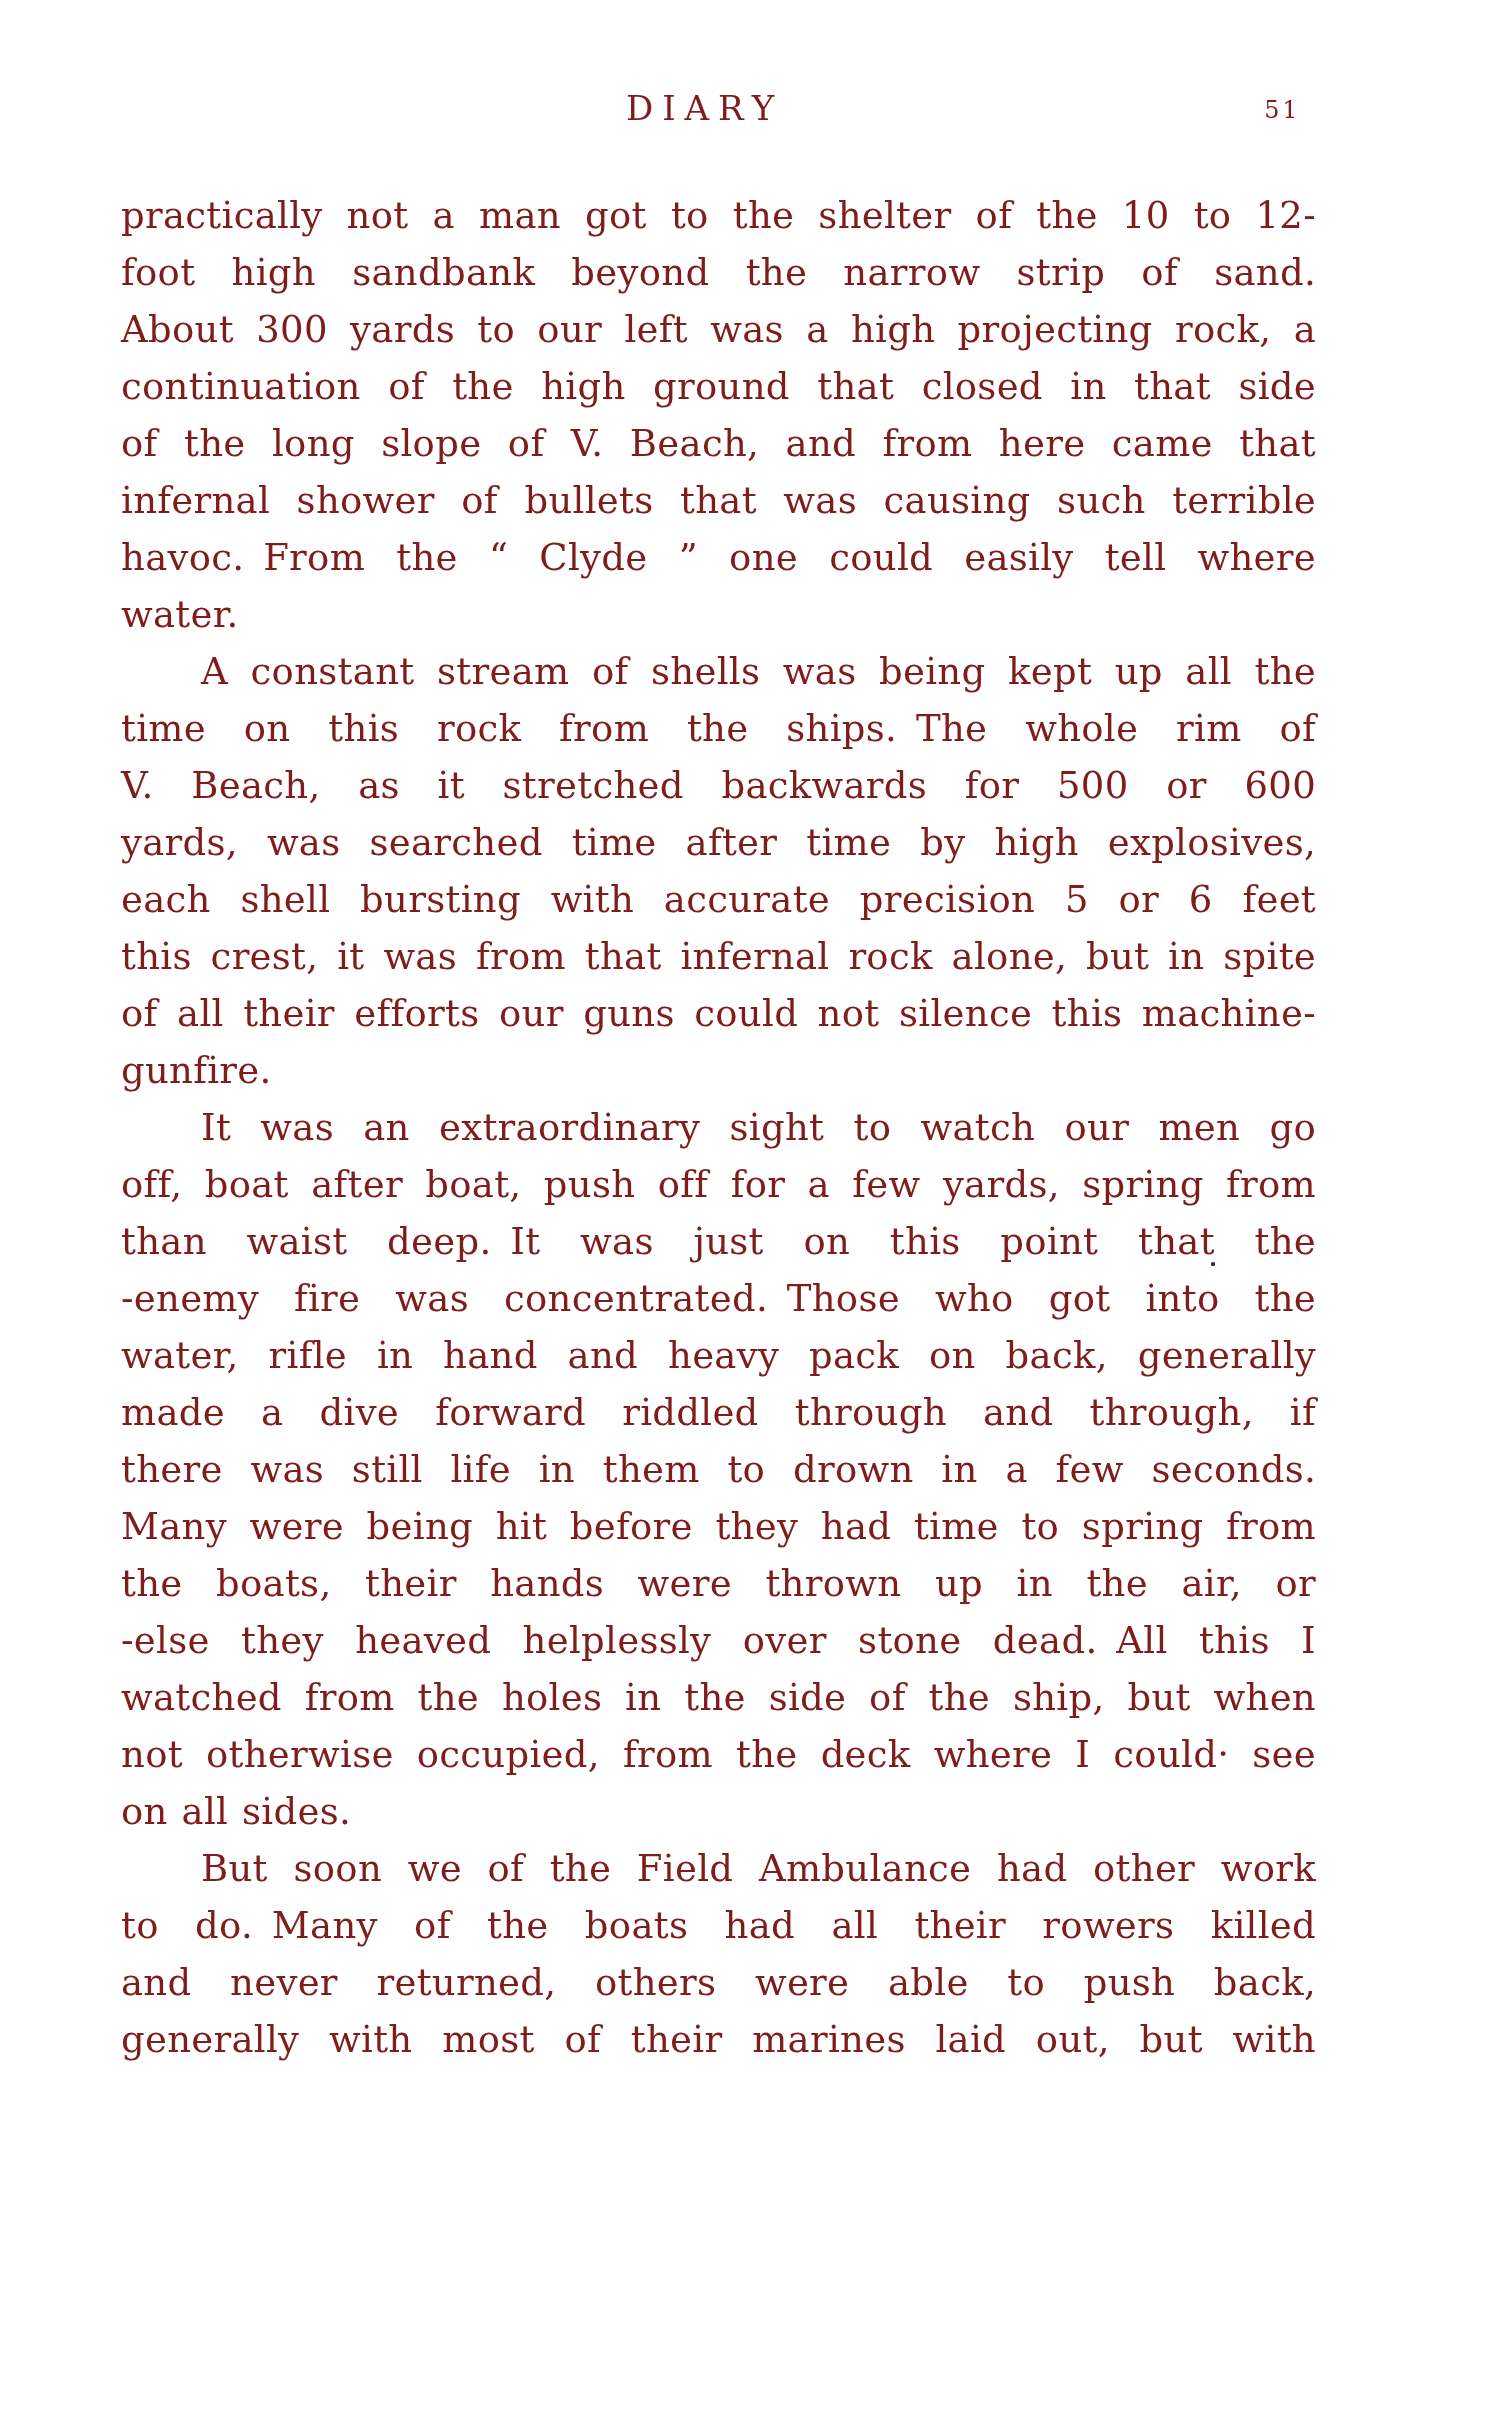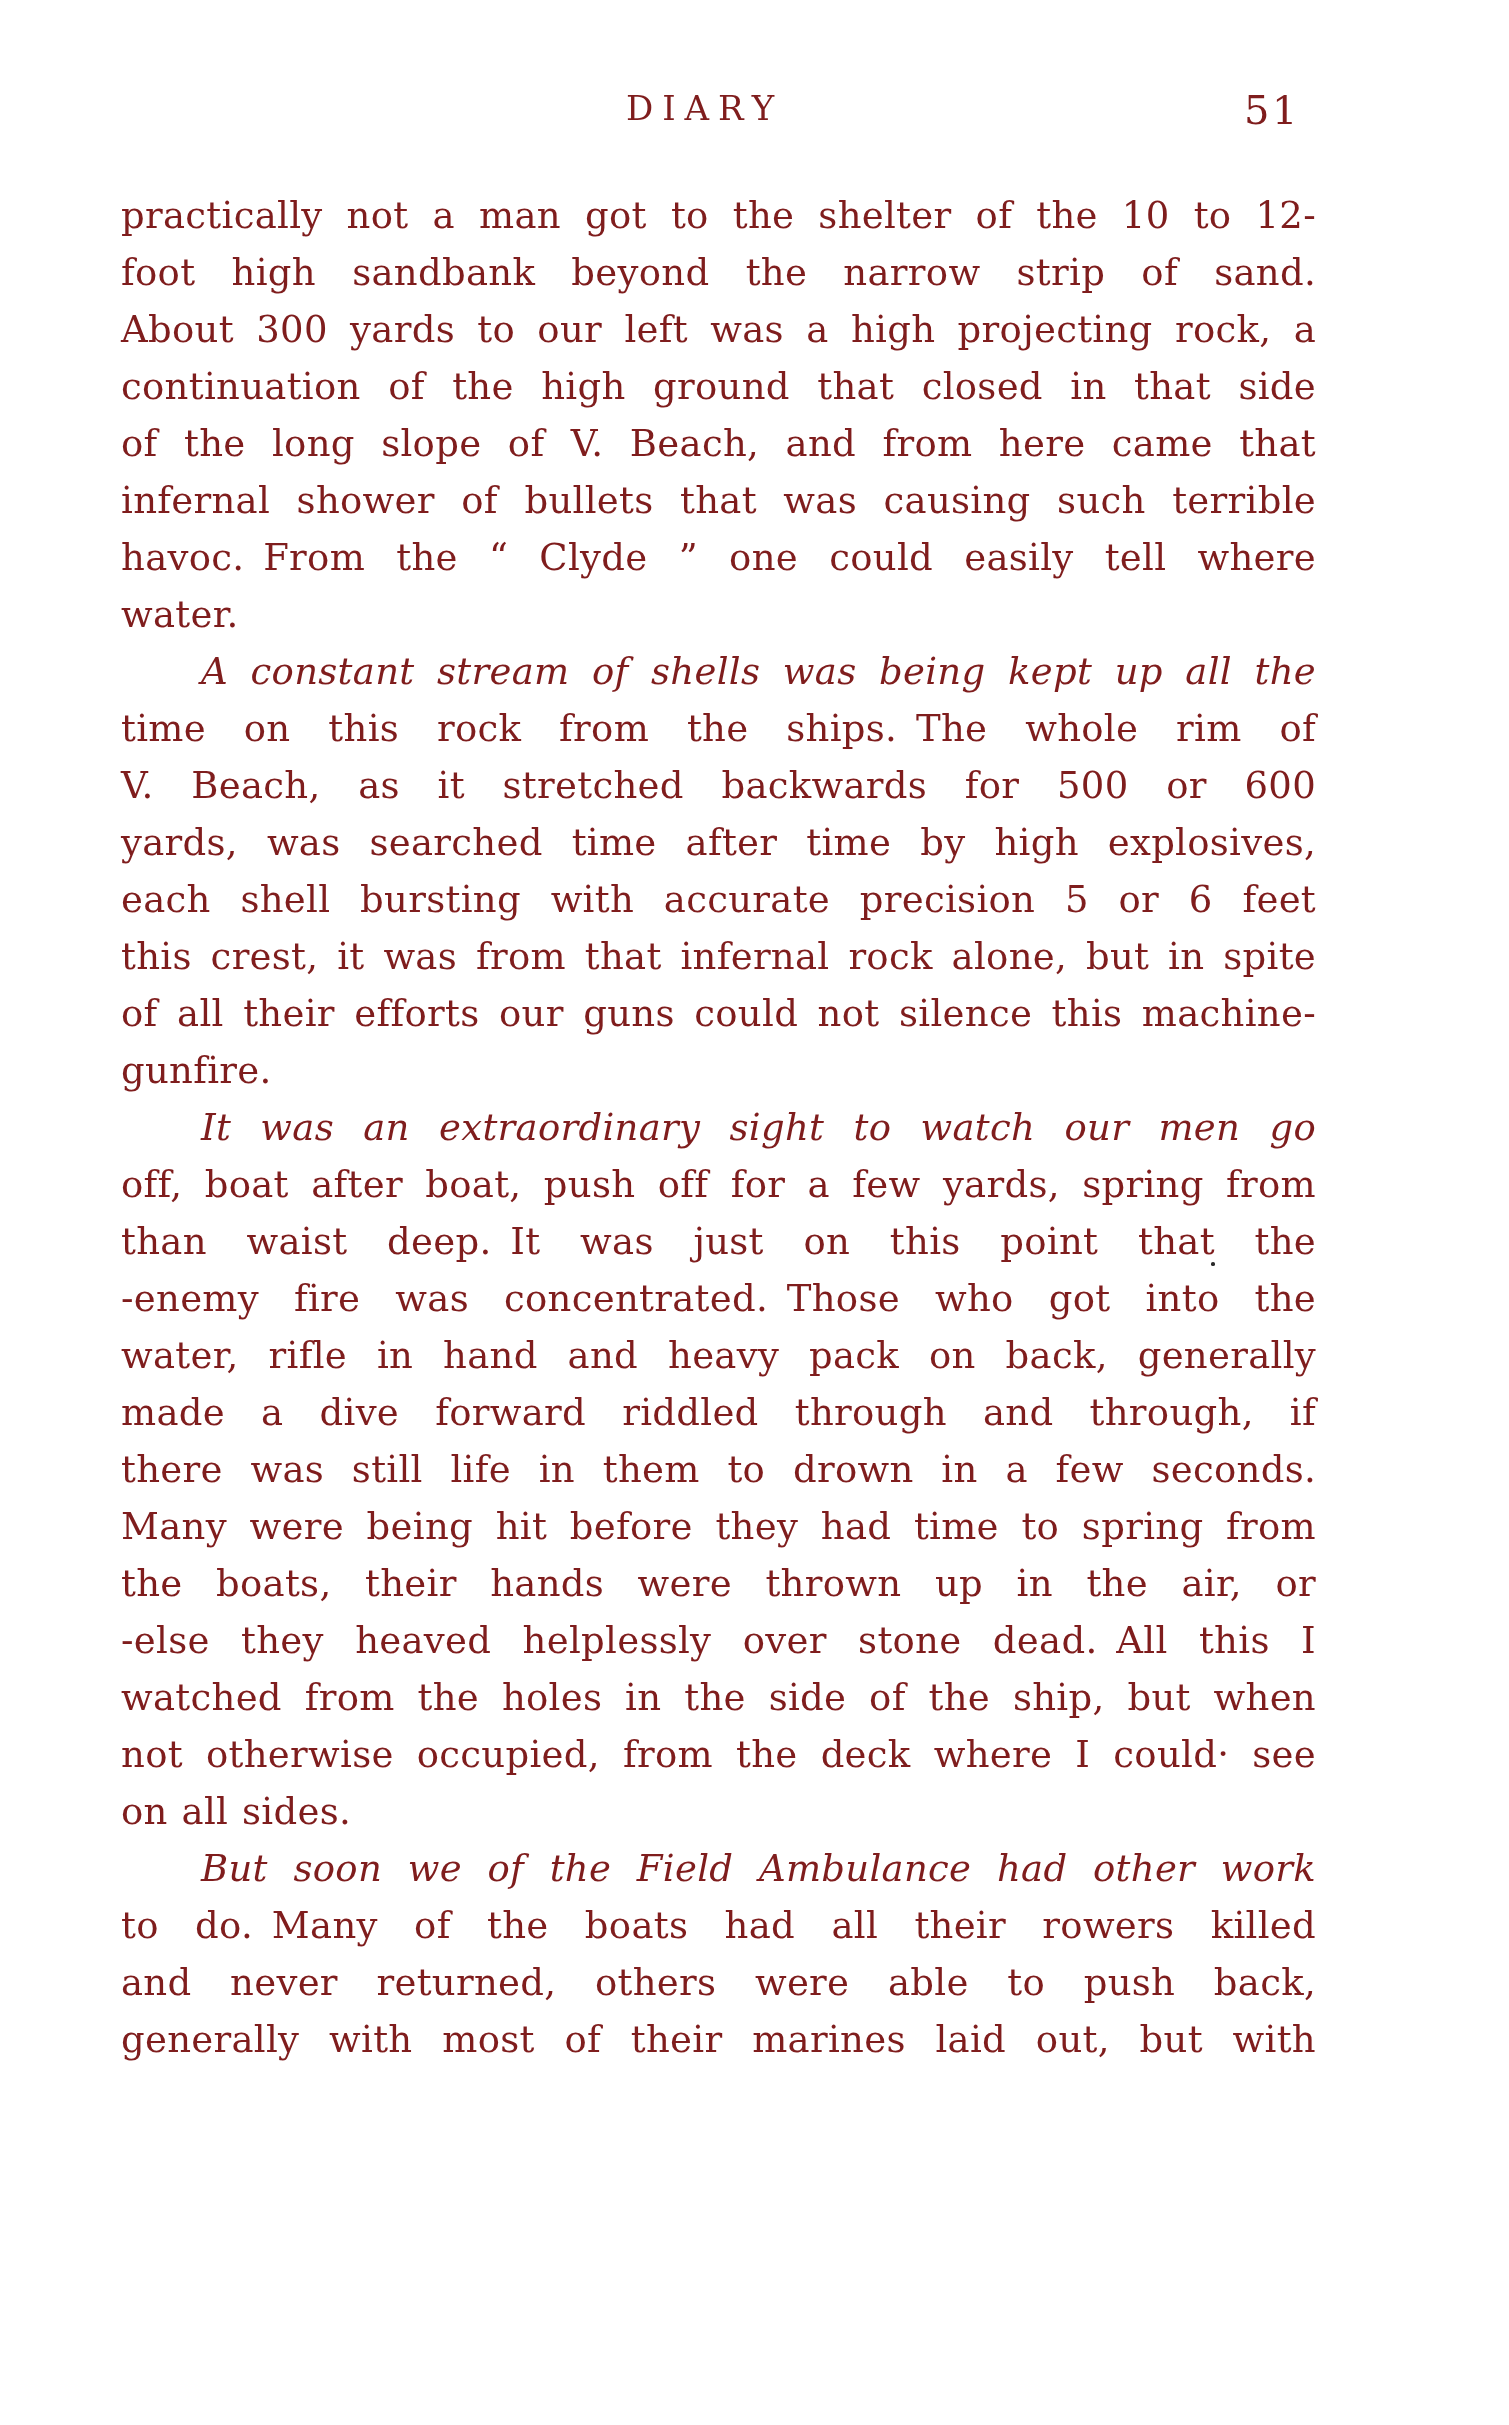--- a/index.html
+++ b/index.html
@@ -15,38 +15,38 @@
     position:absolute;
     left:107px;top:84px;width:1195px;height:49px;
     font-size:34px;line-height:49px;
   }
   .head-title{
     position:absolute;left:0;right:0;text-align:center;
     letter-spacing:9px;
   }
   .head-page-number{
     position:absolute;right:1.8px;top:1.8px;
-    font-size:40px;letter-spacing:2.7px;
+    font-size:24px;letter-spacing:2.7px;
   }
   .body-text{
     position:absolute;
     left:121px;top:187px;width:1195px;
     font-size:37px;
     letter-spacing:0.3px;
     word-spacing:1.8px;
   }
   .line{
     height:57px;line-height:57px;
     text-align:justify;
     text-align-last:justify;
     white-space:nowrap;      
     text-align-last:justify;
   }
   .line{white-space:normal;}
-  .line.indent{text-indent:80px;font-style:italic;}
+  .line.indent{text-indent:80px;}
   .line.endline{text-align:center;text-align-last:left;}
   .speck{
     position:absolute;width:3.7px;height:3.7px;border-radius:50%;
     background:#2a2a2a;
   }
 </style>
 </head>
 <body>
 
 <div class="page">

